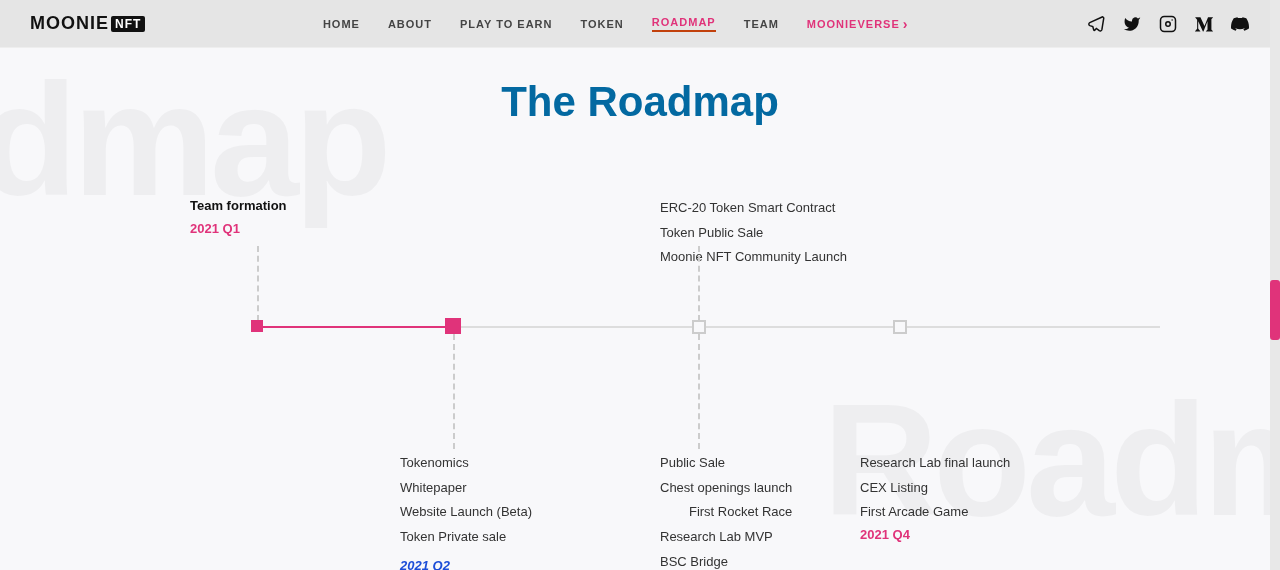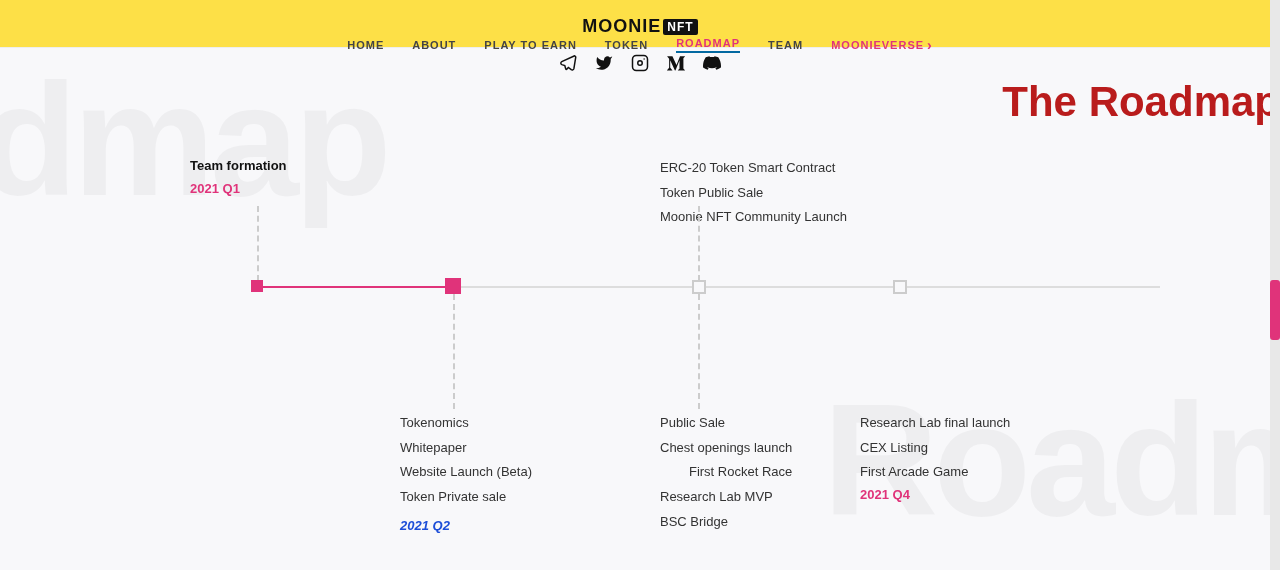--- a/index.html
+++ b/index.html
@@ -60,23 +60,22 @@
 
     
     header {
       position: relative;
       z-index: 10;
       display: flex;
       align-items: center;
       justify-content: space-between;
       padding: 16px 30px;
       height: 48px;
-      background: #fde047;
+      background: #e5e5e5;
       border-bottom: 1px solid #eee;
-      flex-direction: column;
     }
 
     .logo {
       font-size: 18px;
       font-weight: 900;
       letter-spacing: 1px;
       color: #111;
       display: flex;
       align-items: center;
       gap: 2px;
@@ -98,21 +97,21 @@
     nav a {
       text-decoration: none;
       font-size: 11px;
       font-weight: 700;
       letter-spacing: 1px;
       color: #444;
       text-transform: uppercase;
     }
     nav a.active {
       color: #e0337a;
-      border-bottom: 2px solid #0369a1;
+      border-bottom: 2px solid #c2410c;
       padding-bottom: 2px;
     }
     nav a.mooniverse {
       color: #e0337a;
       display: flex;
       align-items: center;
       gap: 3px;
     }
     nav a.mooniverse::after {
       content: '›';
@@ -136,24 +135,25 @@
     }
 
     
     main {
       position: relative;
       z-index: 1;
       padding: 30px 0 0 0;
     }
 
     .page-title {
-      text-align: right;
+      text-align: center;
       font-size: 42px;
       font-weight: 900;
-      color: #b91c1c;
+      color: #0369a1;
+      margin-bottom: 40px;
     }
 
     
     .roadmap-container {
       position: relative;
       padding: 0 60px;
     }
 
     
     .q-label {

